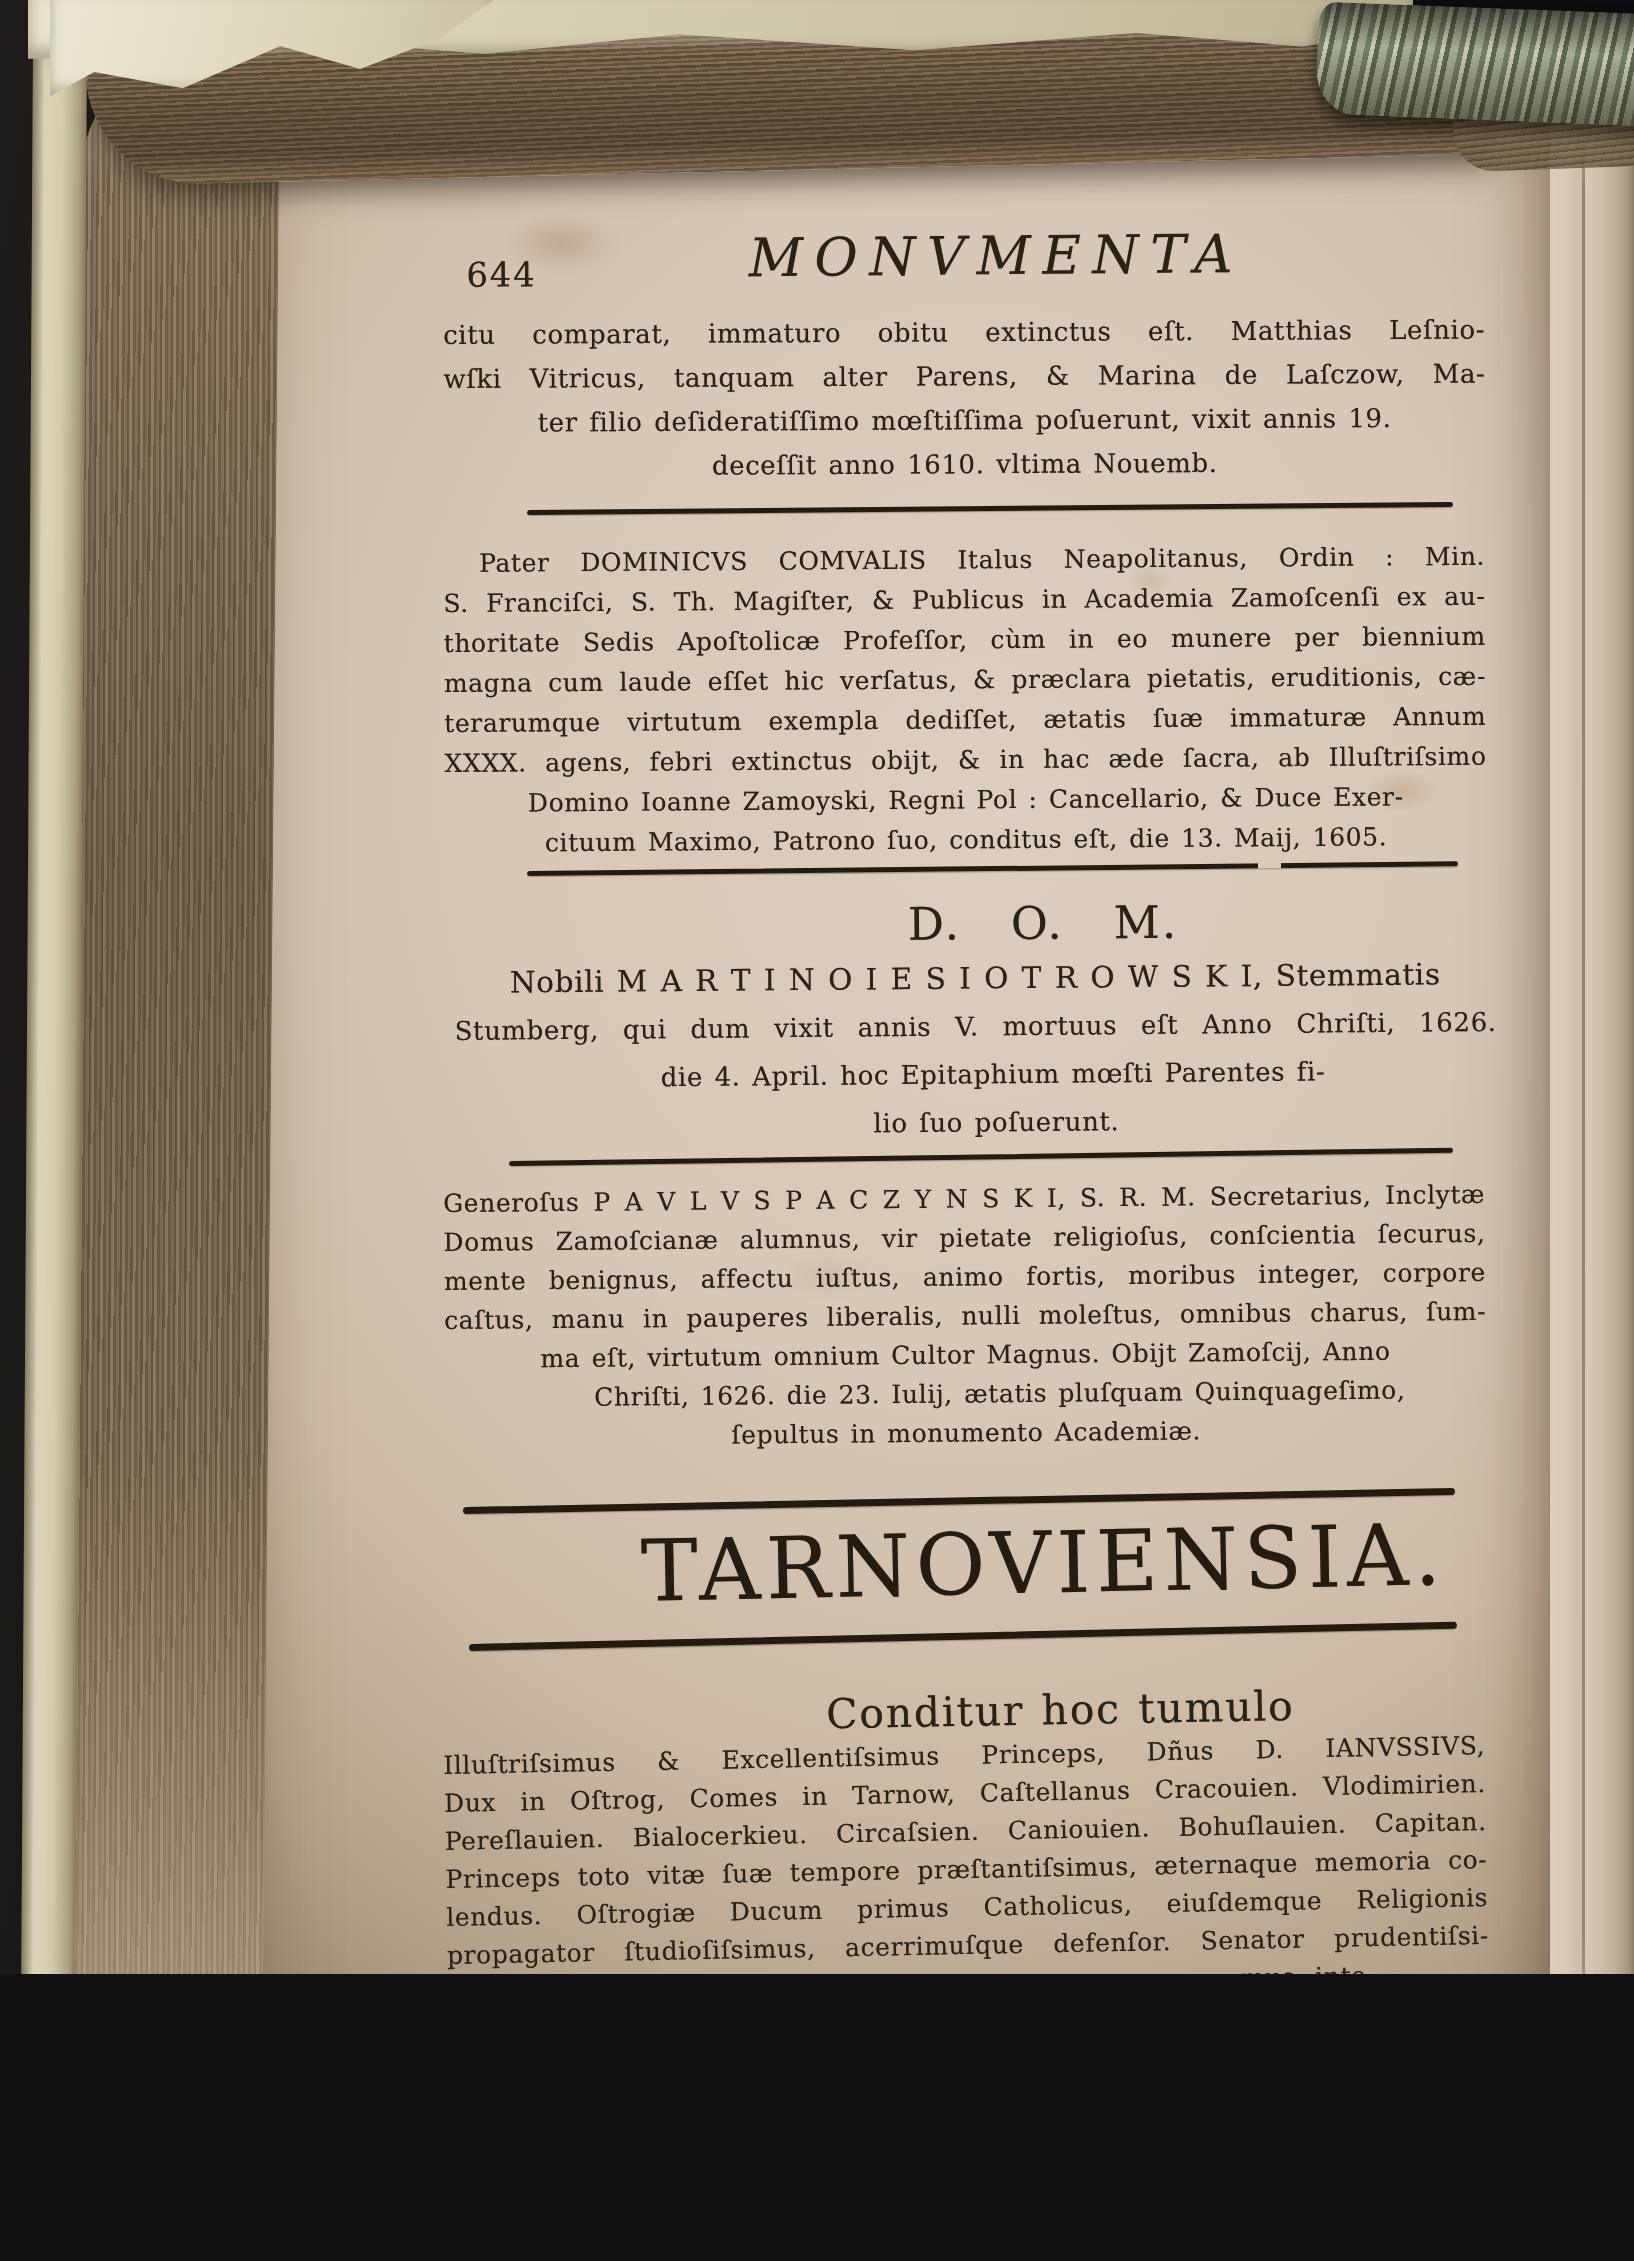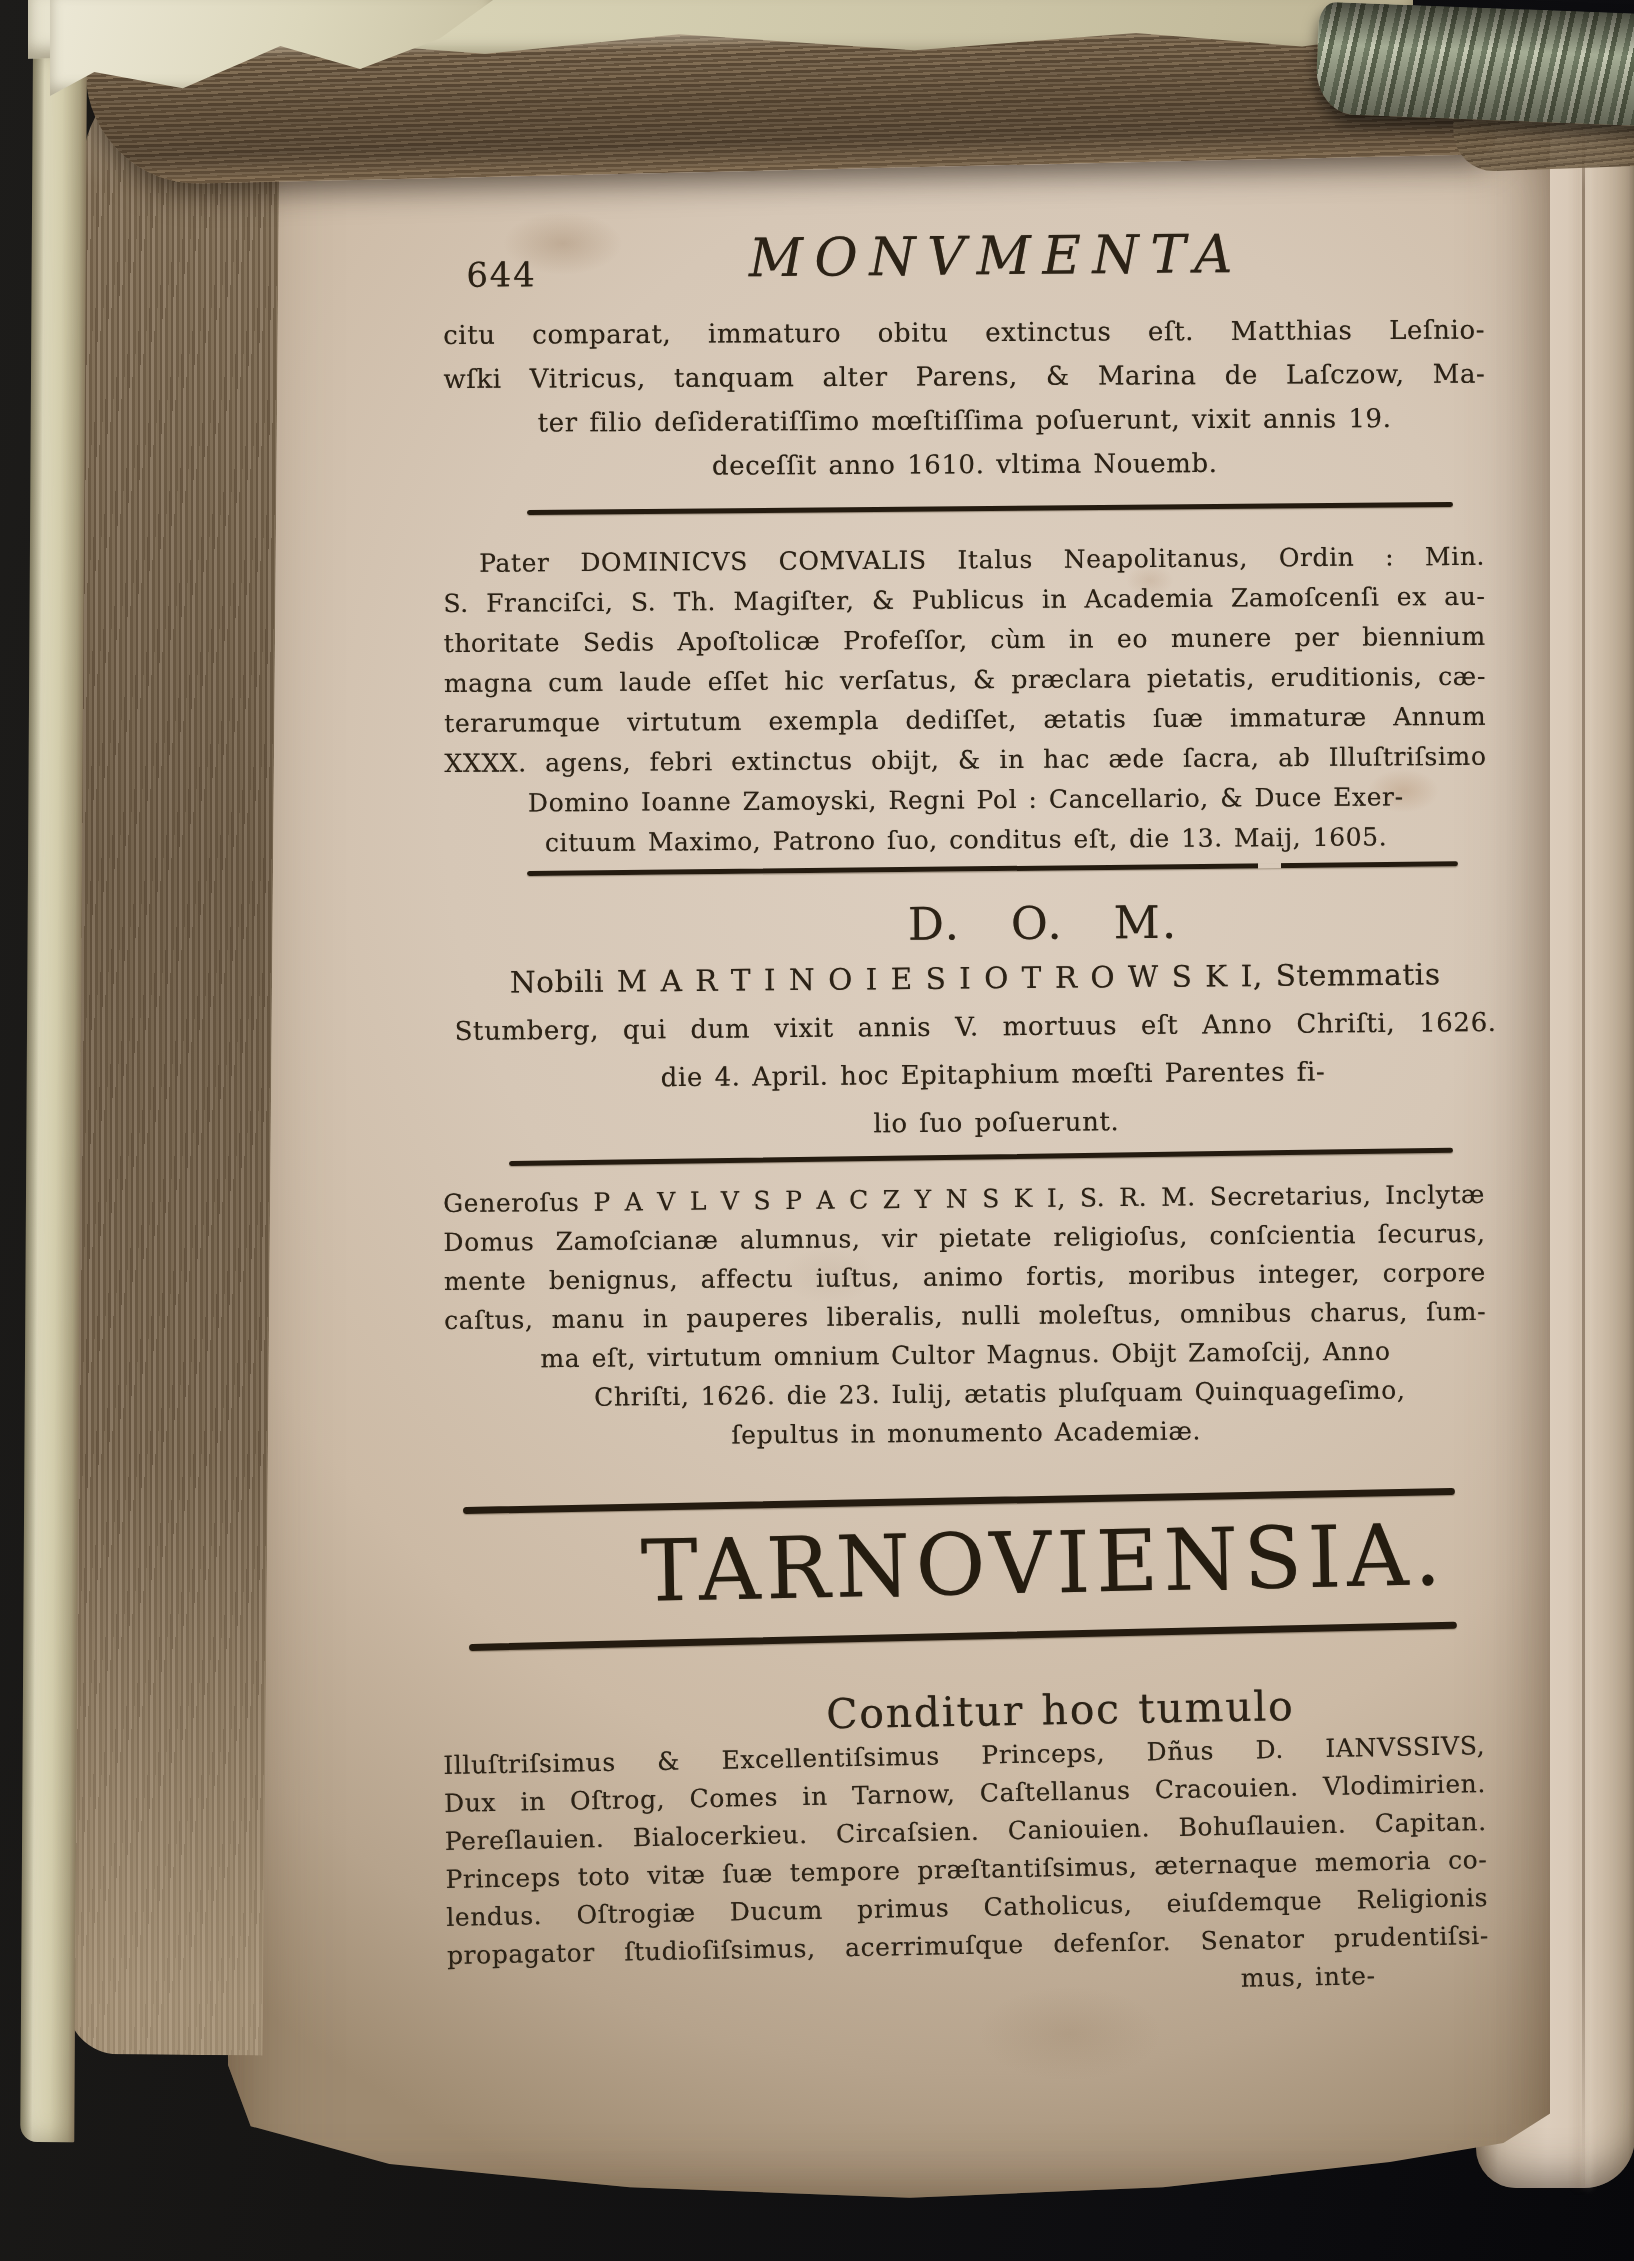--- a/index.html
+++ b/index.html
@@ -1,17 +1,17 @@
 <!DOCTYPE html>
 <html style="font-size:9px"><head>
 <meta charset="utf-8">
 <style>
   html,body{margin:0;padding:0;background:#111113;}
   .scene{
-    position:relative;width:1635px;height:2261px;overflow:hidden;
+    position:relative;width:1635px;height:1974px;overflow:hidden;
     background:linear-gradient(100deg,#1d1c1a 0%,#161514 35%,#0d0d10 78%,#08080b 100%);
     font-family:"DejaVu Serif","Liberation Serif",serif;
   }
   
   .next-page{
     position:absolute;left:1476px;top:85px;width:159px;height:2103px;
     background:linear-gradient(to right,#a8967e 0%,#cdbda9 14%,#dccdbc 45%,#d5c5b2 72%,#bcab93 96%,#a4927a 100%);
     border-radius:4.5px 0 51px 40px;
     box-shadow:inset 0 23px 34px -11.4px rgba(40,28,18,.55), inset 0 -28px 40px -17px rgba(40,28,18,.5);
   }

